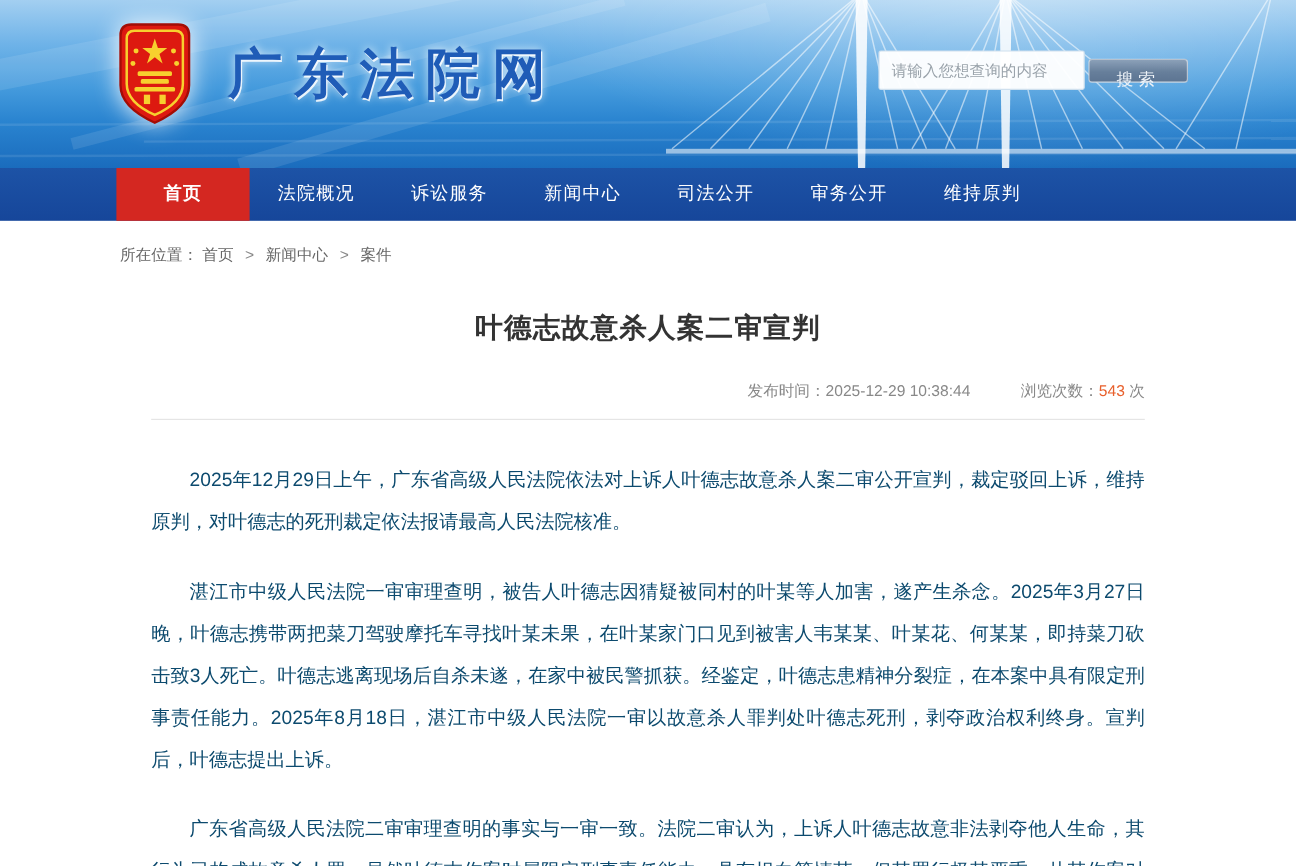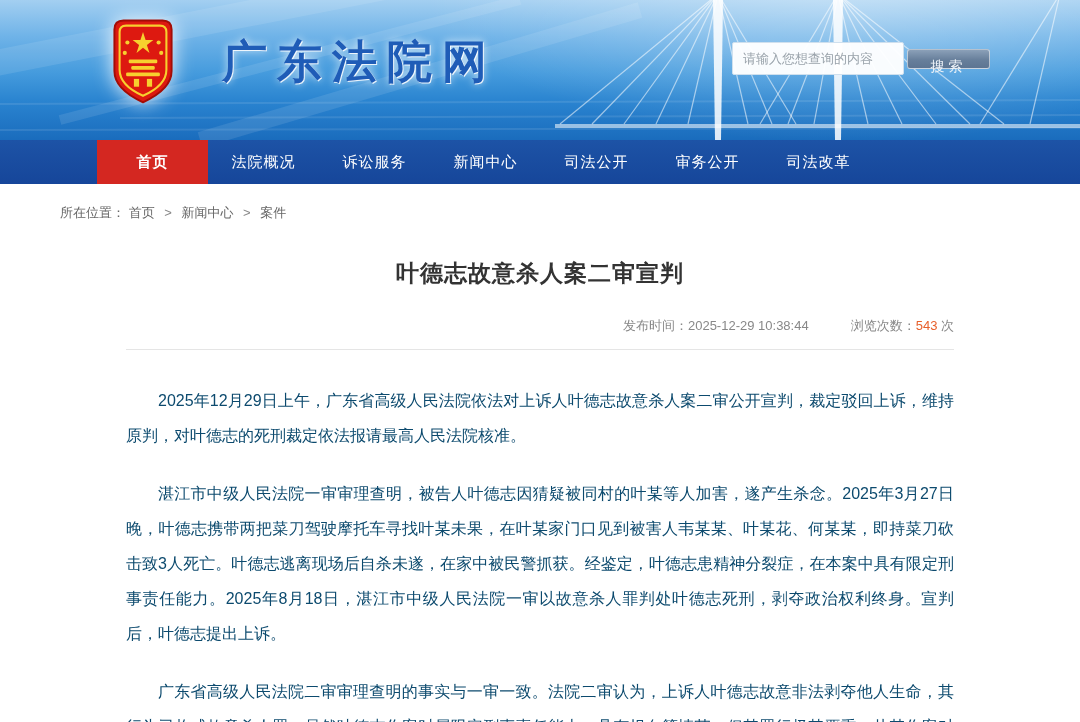--- a/index.html
+++ b/index.html
@@ -7,21 +7,21 @@
     font-family: "Liberation Sans", "DejaVu Sans", sans-serif; }
 
   
   .banner {
     position: relative; width: 1080px; height: 140px; overflow: hidden;
     background:
       radial-gradient(ellipse 700px 260px at 78% -10%, rgba(255,255,255,0.35), rgba(255,255,255,0) 60%),
       linear-gradient(180deg, #a3cff1 0%, #6fb3e8 26%, #459bdd 52%, #2a84d0 72%, #1a6cbd 100%);
   }
   .banner-art { position: absolute; inset: 0; }
-  .logo-area { position: absolute; left: 104px; top: 16px; display: flex; align-items: center; gap: 18px; }
+  .logo-area { position: absolute; left: 90px; top: 16px; display: flex; align-items: center; }
   .emblem { width: 78px; height: 92px; filter: drop-shadow(0 0 10px rgba(255,255,255,0.95)); }
   .site-title {
     margin-left: 22px; font-size: 45px; font-weight: bold; letter-spacing: 10px;
     color: #1f5cb7; text-shadow: 1px 1px 0 rgba(255,255,255,0.85), 0 0 8px rgba(255,255,255,0.8);
   }
   .search-area { position: absolute; right: 90px; top: 42px; display: flex; align-items: center; padding-left: 32px; }
   .search-input {
     width: 172px; height: 33px; border: 1px solid #cfe0ee; background: rgba(255,255,255,0.96);
     font-size: 13px; color: #333; padding: 0 10px; outline: none; border-radius: 2px;
   }
@@ -36,21 +36,21 @@
   
   .nav { width: 1080px; height: 44px; background: linear-gradient(180deg, #1d53a6 0%, #16469a 100%);
     display: flex; padding-left: 97px; }
   .nav-item {
     width: 111px; height: 44px; line-height: 44px; text-align: center;
     color: #ffffff; font-size: 15px; letter-spacing: 1px; cursor: pointer;
   }
   .nav-item.active { background: #d42721; font-weight: bold; }
 
   
-  .breadcrumb { padding: 20px 0 0 60px; height: 48px; font-size: 13px; color: #666; }
+  .breadcrumb { padding: 20px 0 0 100px; height: 48px; font-size: 13px; color: #666; }
   .breadcrumb .crumb { color: #666; cursor: pointer; }
   .breadcrumb .sep { margin: 0 6px; color: #888; }
 
   
   .article { width: 828px; margin: 0 auto; }
   .article-title { margin-top: 26px; text-align: center; font-size: 23px; font-weight: bold;
     color: #333; letter-spacing: 1px; }
   .meta { margin-top: 28px; padding-left: 18px; font-size: 13px; color: #888; text-align: right; }
   .meta .views-count { color: #e8602c; }
   .meta .views-group { margin-left: 42px; }
@@ -132,21 +132,21 @@
   </div>
 </div>
 
 <div class="nav">
   <div class="nav-item active">首页</div>
   <div class="nav-item">法院概况</div>
   <div class="nav-item">诉讼服务</div>
   <div class="nav-item">新闻中心</div>
   <div class="nav-item">司法公开</div>
   <div class="nav-item">审务公开</div>
-  <div class="nav-item">司法改革</div>
+  <div class="nav-item">维持原判</div>
 </div>
 
 <div class="breadcrumb">
   <span>所在位置：</span>
   <span class="crumb">首页</span>
   <span class="sep">&gt;</span>
   <span class="crumb">新闻中心</span>
   <span class="sep">&gt;</span>
   <span class="crumb">案件</span>
 </div>

